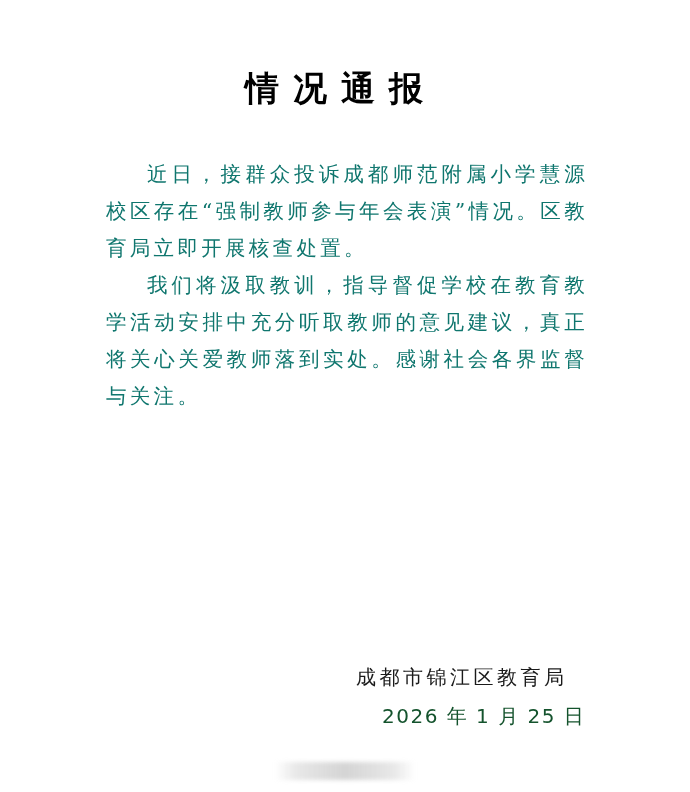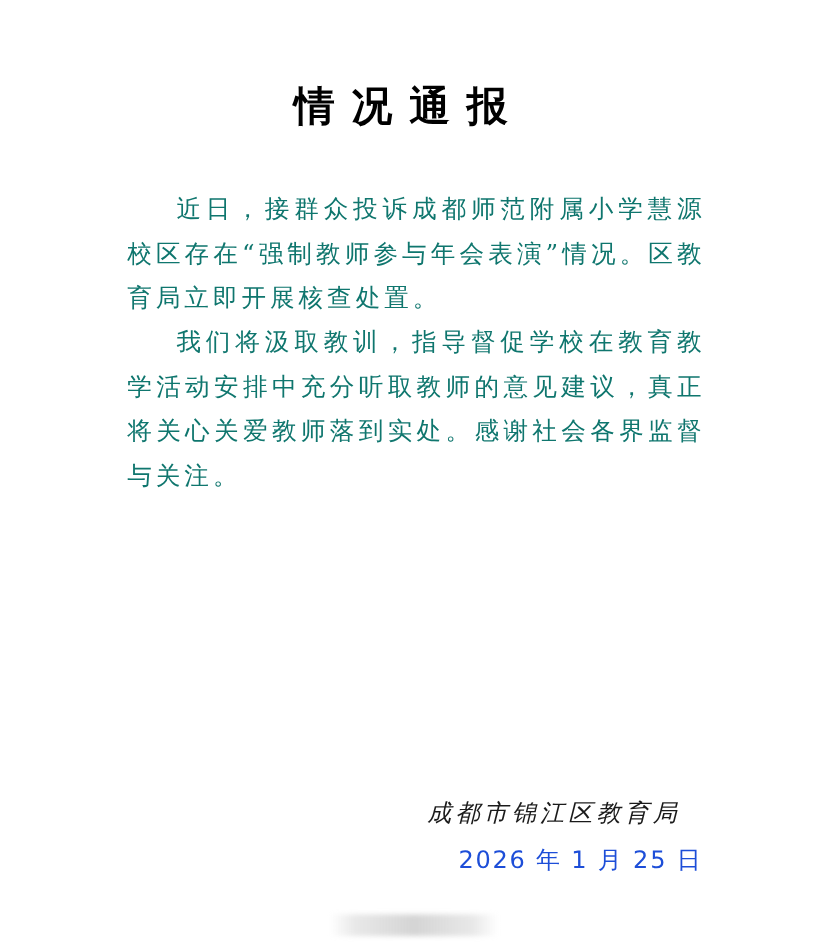--- a/index.html
+++ b/index.html
@@ -3,22 +3,22 @@
 <meta charset="utf-8">
 <style>
   html, body { margin:0; padding:0; background:#ffffff; }
   body { width:690px; height:792px; position:relative; overflow:hidden;
          font-family: "DejaVu Serif", "Liberation Serif", serif; color:#111; }
   .title { position:absolute; top:66px; left:0; width:682px; text-align:center;
            font-size:34px; font-weight:bold; letter-spacing:14px; color:#000; }
   .body { position:absolute; top:156px; left:106px; width:482px; }
   .para { font-size:20.5px; line-height:37px; text-indent:41px; margin:0;
           letter-spacing:3.3px; text-align:justify; color:#0f766e; }
-  .sign { position:absolute; left:356px; top:664px; font-size:20px; letter-spacing:3.5px; color:#1a1a1a;font-style:italic; }
-  .date { position:absolute; left:382px; top:703px; font-size:20px; letter-spacing:1.5px; color:#1d4ed8;
+  .sign { position:absolute; left:356px; top:664px; font-size:20px; letter-spacing:3.5px; color:#1a1a1a; }
+  .date { position:absolute; left:382px; top:703px; font-size:20px; letter-spacing:1.5px; color:#14532d;
           font-family: "DejaVu Sans", "Liberation Sans", sans-serif; }
   .watermark { position:absolute; left:275px; top:762px; width:140px; height:18px;
                background:linear-gradient(90deg, rgba(200,200,200,0) 0%, rgba(190,190,190,0.35) 15%, rgba(170,170,170,0.5) 50%, rgba(190,190,190,0.35) 85%, rgba(200,200,200,0) 100%);
                filter:blur(2px); }
 </style>
 </head>
 <body>
 
 <div>
   <div class="title">情况通报</div>

